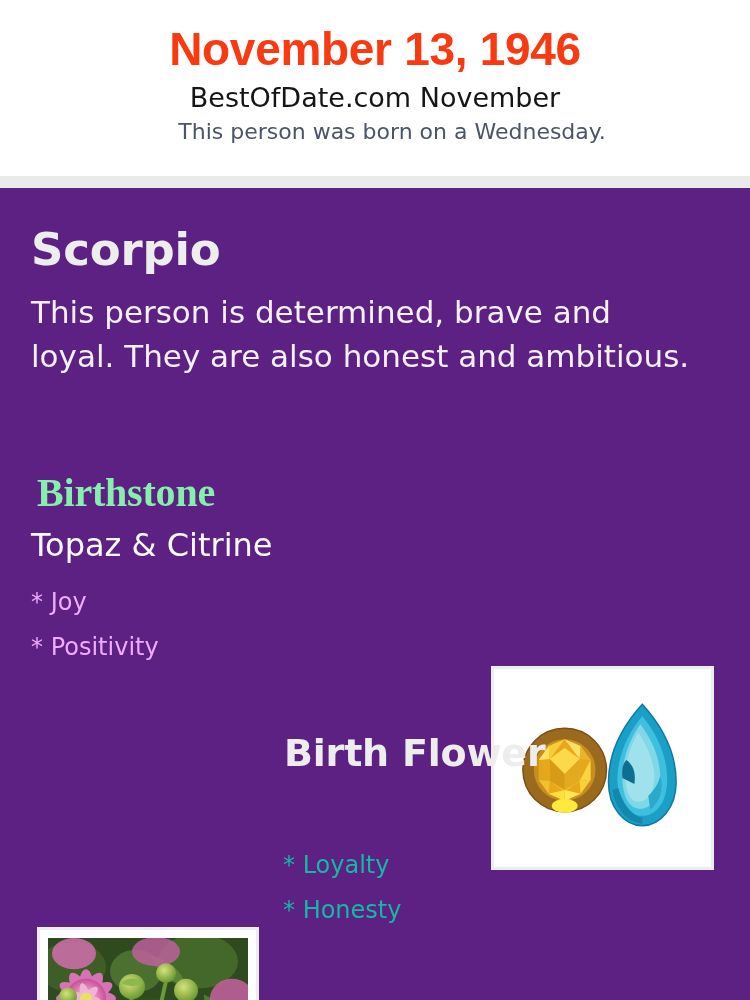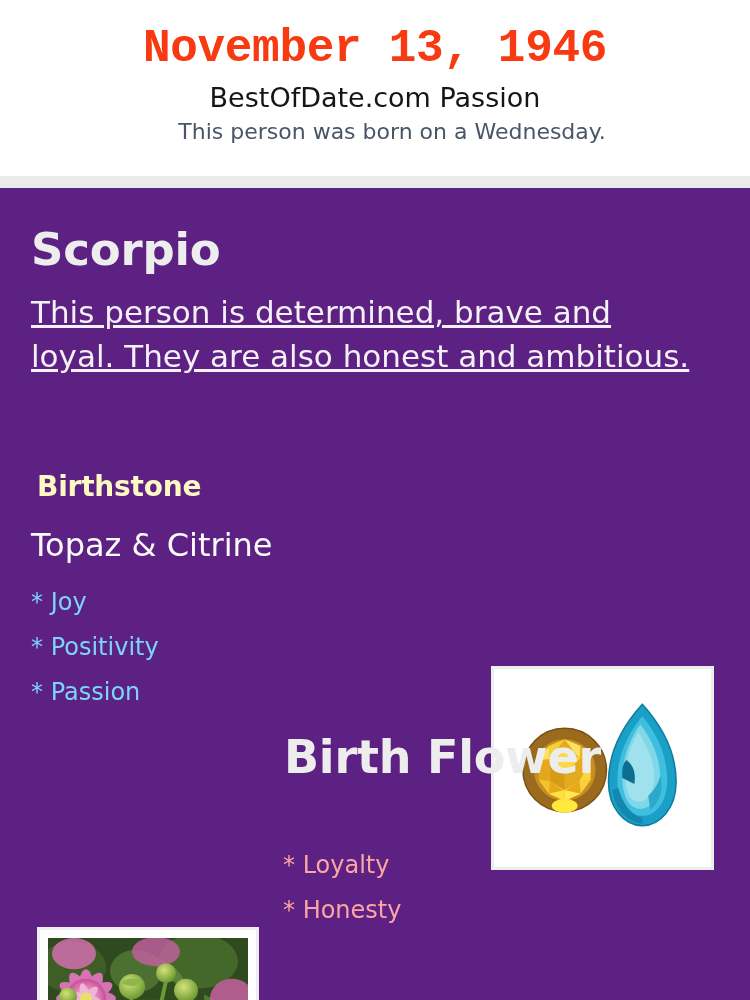--- a/index.html
+++ b/index.html
@@ -26,21 +26,21 @@
     box-sizing: border-box;
   }
   .header-date {
     margin: 0;
     padding-top: 25px;
     font-size: 46px;
     font-weight: bold;
     line-height: 1.08;
     color: #F73A11;
     letter-spacing: -0.3px;
-    font-family: Liberation Mono, monospace;
+    font-family: Liberation Sans, sans-serif;
   }
   .header-sub {
     margin: 0;
     padding-top: 7px;
     font-size: 27px;
     font-weight: normal;
     line-height: 1.15;
     color: #151515;
   }
   .header-note {
@@ -82,62 +82,62 @@
   }
   .sign-desc {
     position: absolute;
     left: 31px; top: 102px;
     width: 670px;
     margin: 0;
     font-size: 31px;
     font-weight: normal;
     line-height: 1.43;
     color: #F4F0F6;
-    text-decoration: underline;
   }
 
   
   .stone-title {
     position: absolute;
     left: 37px; top: 285px;
     margin: 0;
-    font-size: 28px;
+    font-size: 40px;
     font-weight: bold;
     line-height: 1;
-    color: #fef9c3;
+    color: #86efac;
     letter-spacing: -0.2px;
+    font-family: Liberation Serif, serif;
   }
   .stone-name {
     position: absolute;
     left: 31px; top: 341px;
     margin: 0;
     font-size: 32px;
     font-weight: normal;
     line-height: 1;
     color: #FAFAFA;
   }
   .stone-traits {
     position: absolute;
     left: 31px; top: 392px;
     margin: 0;
     padding: 0;
     list-style: none;
   }
   .stone-traits li {
     font-size: 24px;
     line-height: 45px;
-    color: #7dd3fc;
+    color: #f0abfc;
   }
 
   
   .flower-title {
     position: absolute;
     left: 284px; top: 546px;
     margin: 0;
-    font-size: 46px;
+    font-size: 38px;
     font-weight: bold;
     line-height: 1;
     color: #EDEDED;
     letter-spacing: -0.2px;
   }
   .flower-name {
     position: absolute;
     left: 283px; top: 606px;
     margin: 0;
     font-size: 33px;
@@ -148,21 +148,21 @@
   .flower-traits {
     position: absolute;
     left: 283px; top: 655px;
     margin: 0;
     padding: 0;
     list-style: none;
   }
   .flower-traits li {
     font-size: 24px;
     line-height: 45px;
-    color: #fca5a5;
+    color: #14b8a6;
   }
 
   
   .photo-frame {
     position: absolute;
     background: #EDEDED;
     padding: 3px;
     box-sizing: border-box;
   }
   .photo-frame .inner {
@@ -187,36 +187,35 @@
     left: 37px; top: 739px;
     width: 222px; height: 202px;
   }
   #flower-frame .inner { padding: 8px; }
 </style>
 </head>
 <body>
 
 <div class="header">
   <h1 class="header-date">November 13, 1946</h1>
-  <div class="header-sub">BestOfDate.com Passion</div>
+  <div class="header-sub">BestOfDate.com November</div>
   <div class="header-note">This person was born on a Wednesday.</div>
 </div>
 <div class="divider"></div>
 
 <div class="body-panel">
 
   <h2 class="sign-title">Scorpio</h2>
   <p class="sign-desc">This person is determined, brave and loyal. They are also honest and ambitious.</p>
 
   <h2 class="stone-title">Birthstone</h2>
   <div class="stone-name">Topaz &amp; Citrine</div>
   <ul class="stone-traits">
     <li>* Joy</li>
     <li>* Positivity</li>
-    <li>* Passion</li>
   </ul>
 
   <div class="photo-frame" id="gem-frame">
     <div class="inner">
       <div class="art">
         <svg viewBox="0 0 200 180" width="100%" height="100%" preserveAspectRatio="xMidYMid meet">
           <rect x="0" y="0" width="200" height="180" fill="#FFFFFF"></rect>
 
           <g transform="translate(62,92)">
             <circle cx="0" cy="0" r="42" fill="#9A6A1E"></circle>

